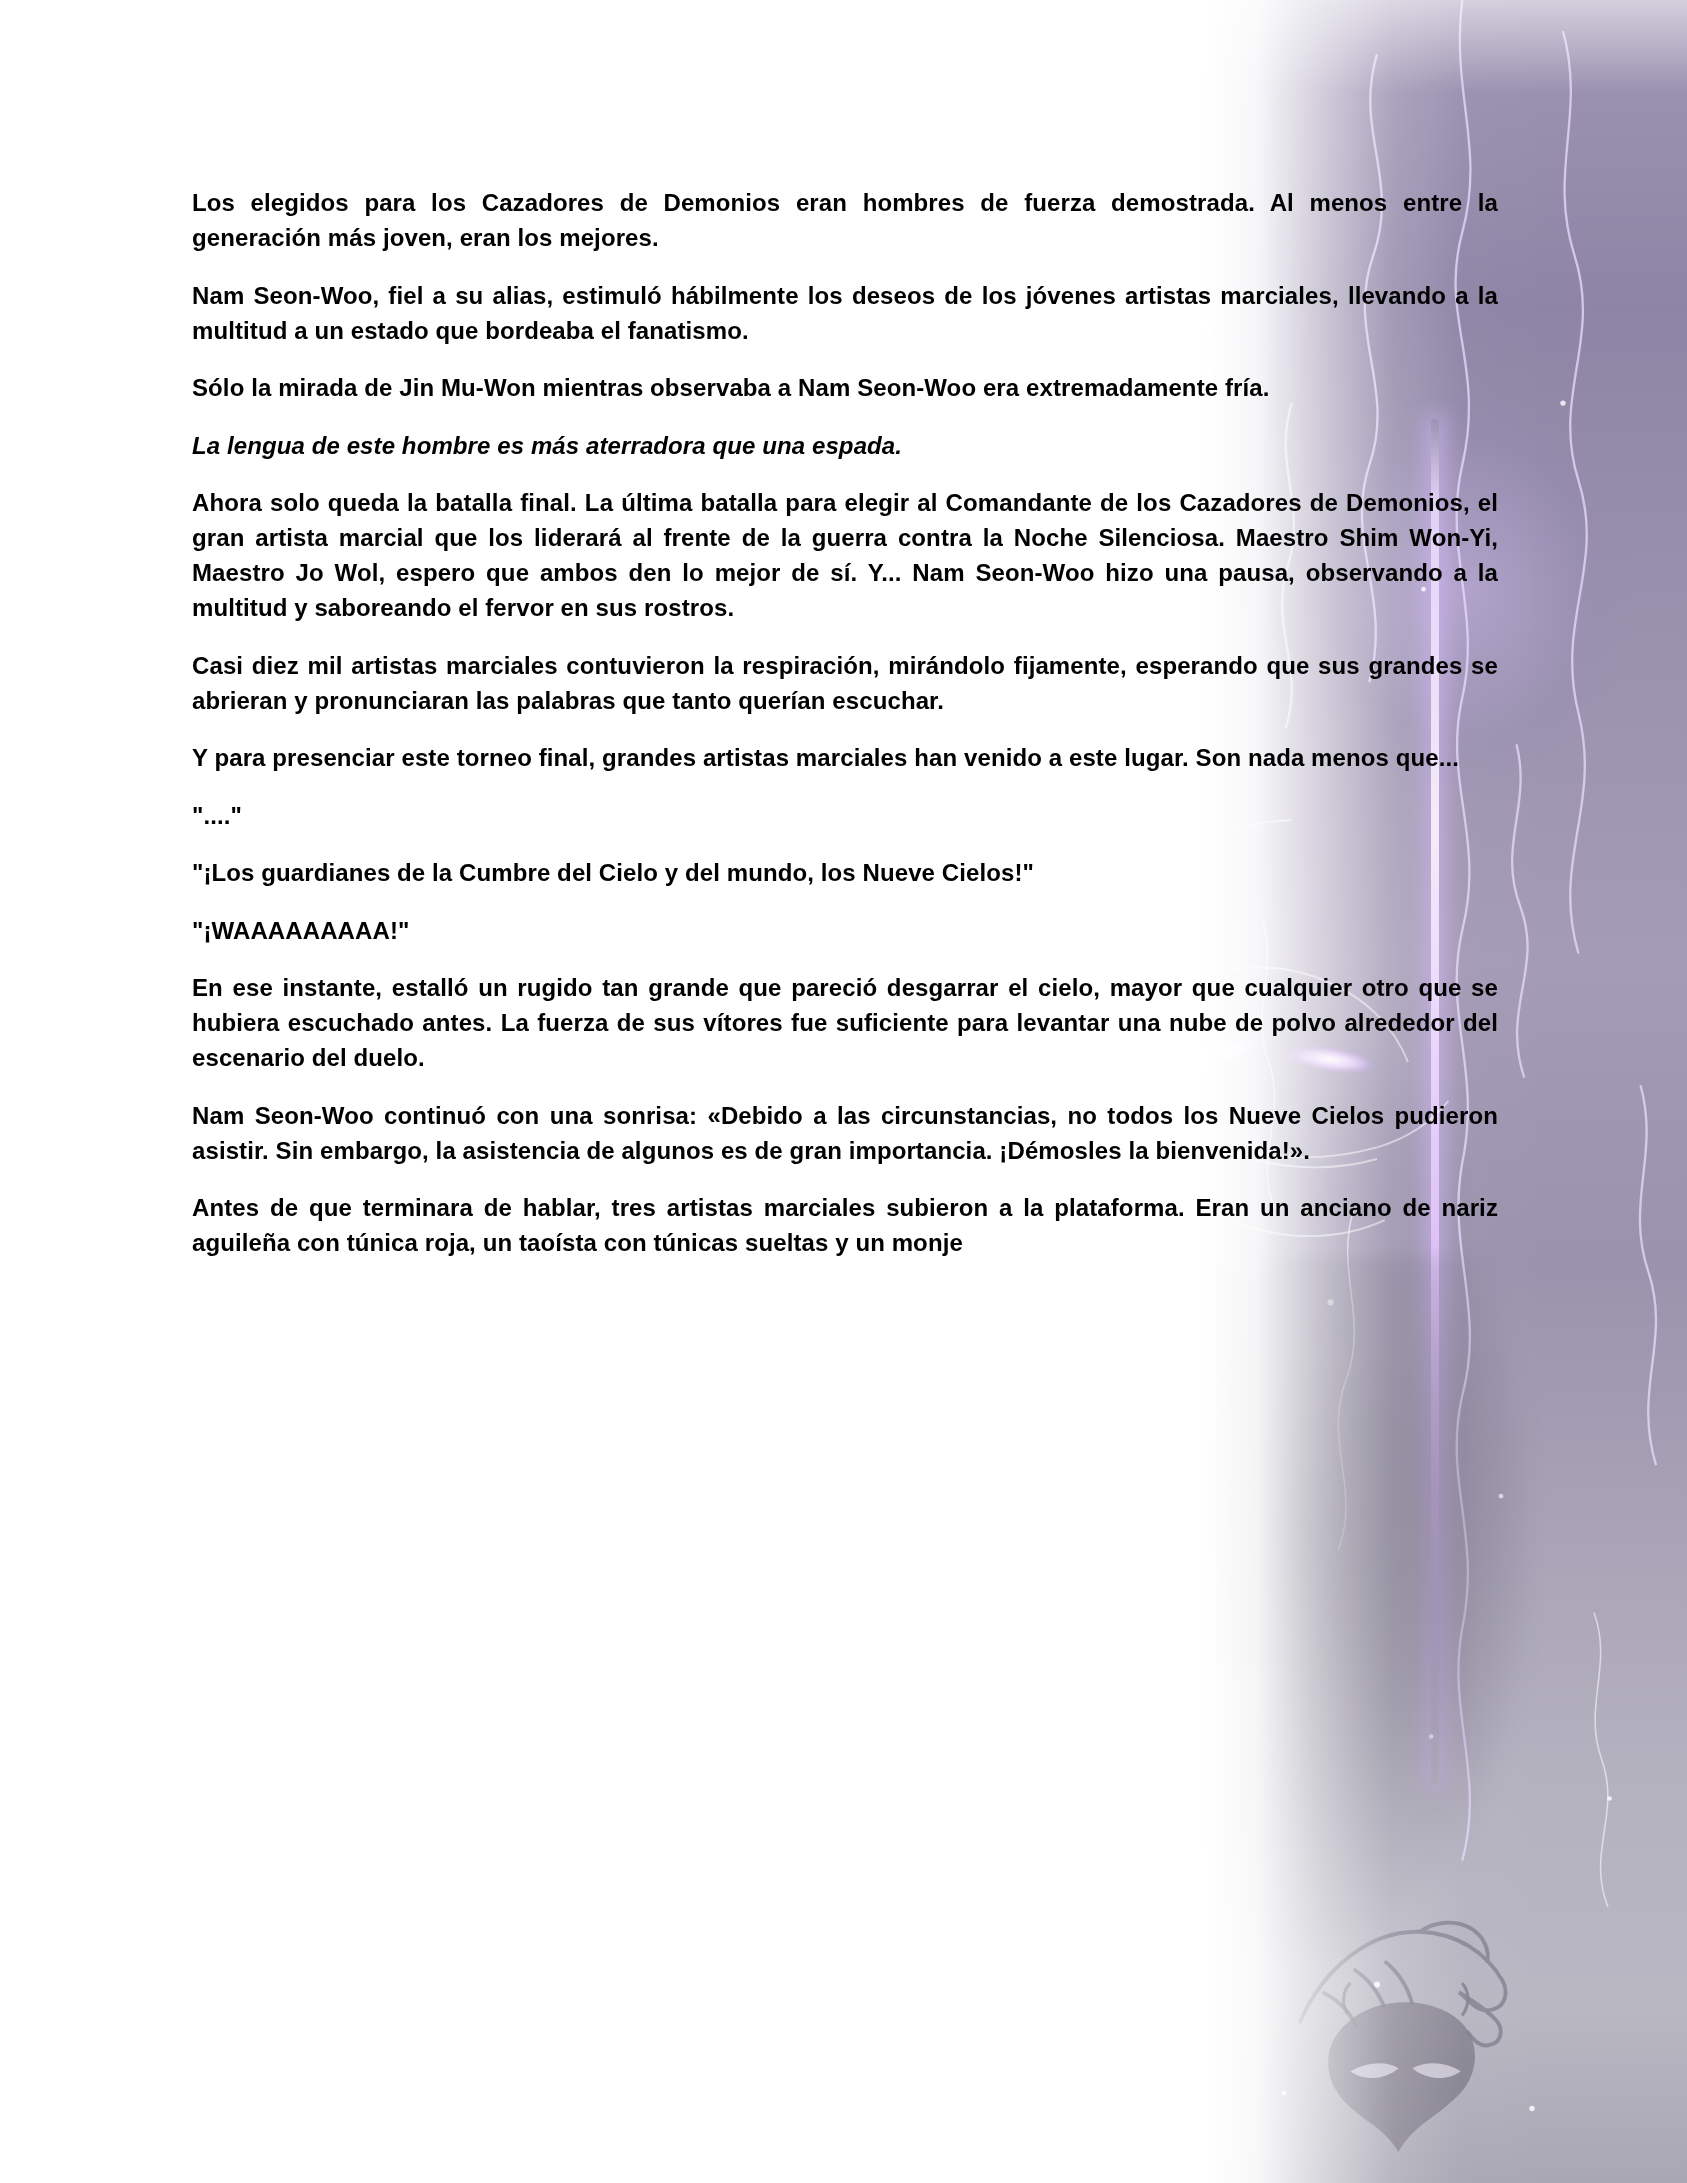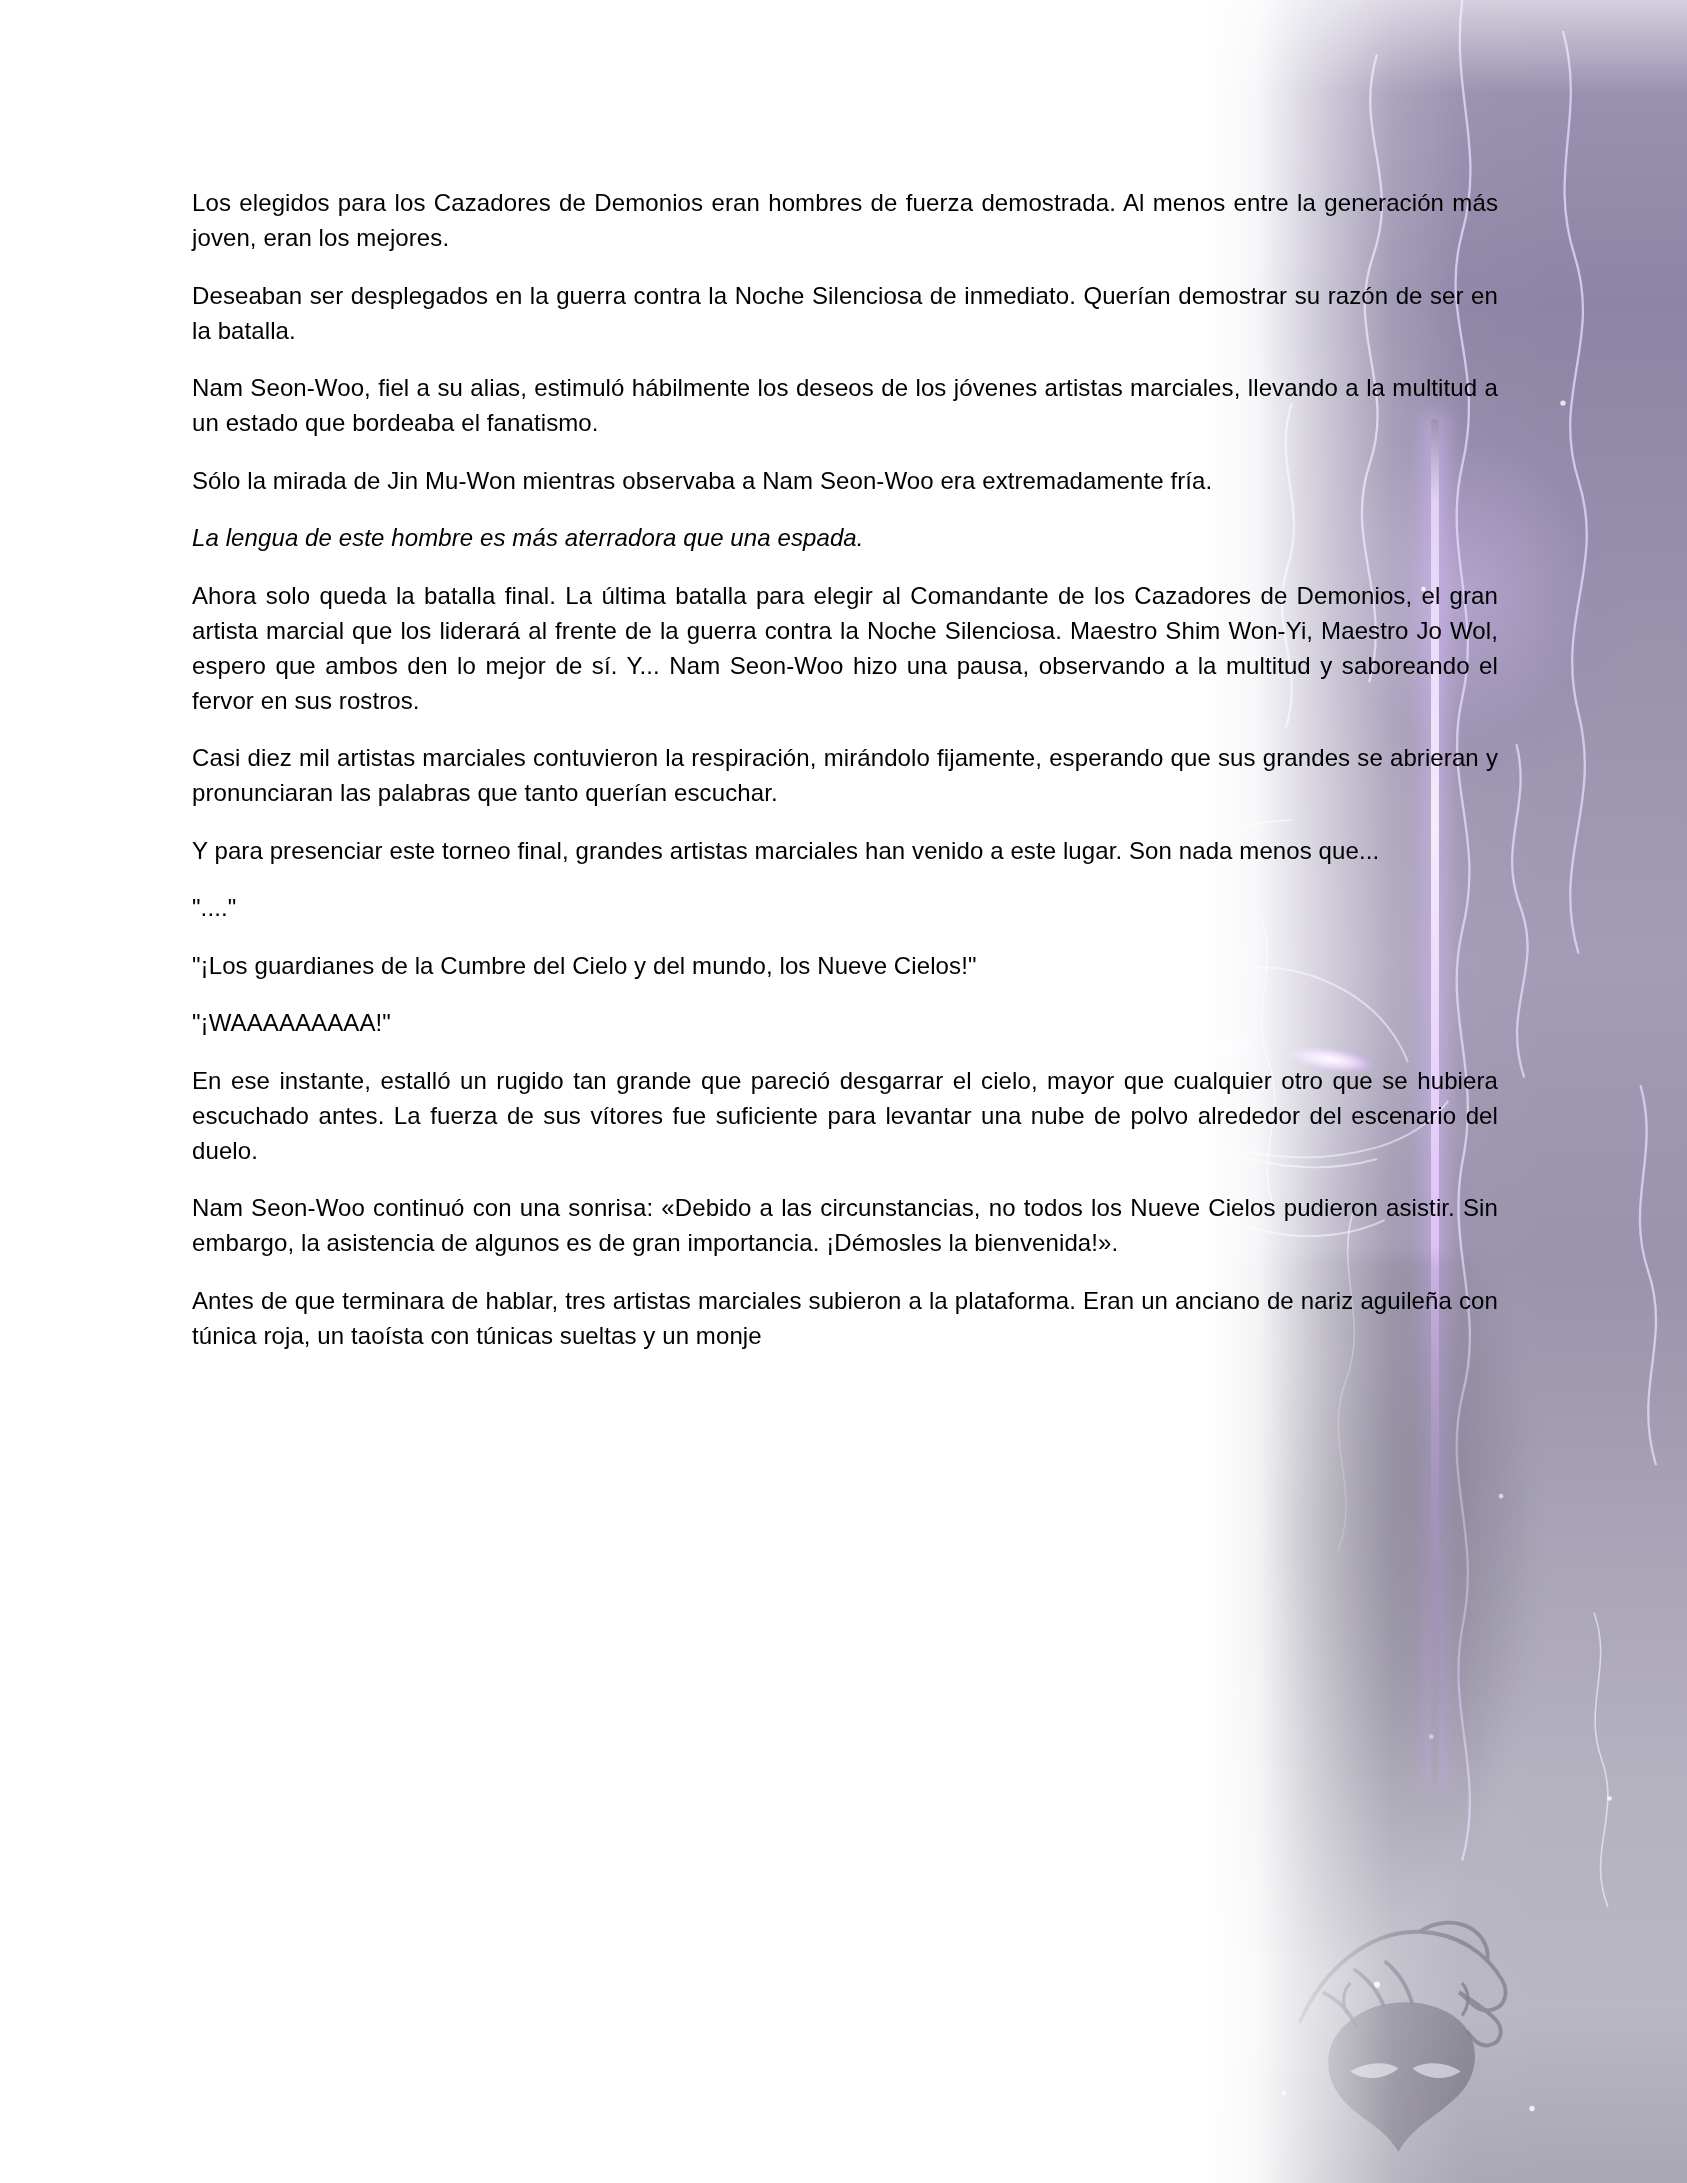--- a/index.html
+++ b/index.html
@@ -10,20 +10,21 @@
   body {
     font-family: "Liberation Sans", sans-serif;
   }
 
   #page {
     position: relative;
     width: 1687px;
     height: 2183px;
     background: #ffffff;
     overflow: hidden;
+    font-weight: bold;
   }
 
   
   #artwork {
     position: absolute;
     top: 0;
     right: 0;
     width: 589px;
     height: 2183px;
     overflow: hidden;
@@ -243,21 +244,20 @@
         <path d="M240 180 C250 166 250 150 240 138"></path>
       </g>
     </svg>
 
     <div class="art-topfade"></div>
     <div class="art-fade"></div>
   </div>
 
   <div id="text-column">
     <p class="para">Los elegidos para los Cazadores de Demonios eran hombres de fuerza demostrada. Al menos entre la generación más joven, eran los mejores.</p>
-    <p class="para">Deseaban ser desplegados en la guerra contra la Noche Silenciosa de inmediato. Querían demostrar su razón de ser en la batalla.</p>
     <p class="para">Nam Seon-Woo, fiel a su alias, estimuló hábilmente los deseos de los jóvenes artistas marciales, llevando a la multitud a un estado que bordeaba el fanatismo.</p>
     <p class="para">Sólo la mirada de Jin Mu-Won mientras observaba a Nam Seon-Woo era extremadamente fría.</p>
     <p class="para italic">La lengua de este hombre es más aterradora que una espada.</p>
     <p class="para">Ahora solo queda la batalla final. La última batalla para elegir al Comandante de los Cazadores de Demonios, el gran artista marcial que los liderará al frente de la guerra contra la Noche Silenciosa. Maestro Shim Won-Yi, Maestro Jo Wol, espero que ambos den lo mejor de sí. Y... Nam Seon-Woo hizo una pausa, observando a la multitud y saboreando el fervor en sus rostros.</p>
     <p class="para">Casi diez mil artistas marciales contuvieron la respiración, mirándolo fijamente, esperando que sus grandes se abrieran y pronunciaran las palabras que tanto querían escuchar.</p>
     <p class="para">Y para presenciar este torneo final, grandes artistas marciales han venido a este lugar. Son nada menos que...</p>
     <p class="para">"...."</p>
     <p class="para">"¡Los guardianes de la Cumbre del Cielo y del mundo, los Nueve Cielos!"</p>
     <p class="para">"¡WAAAAAAAAA!"</p>
     <p class="para">En ese instante, estalló un rugido tan grande que pareció desgarrar el cielo, mayor que cualquier otro que se hubiera escuchado antes. La fuerza de sus vítores fue suficiente para levantar una nube de polvo alrededor del escenario del duelo.</p>

